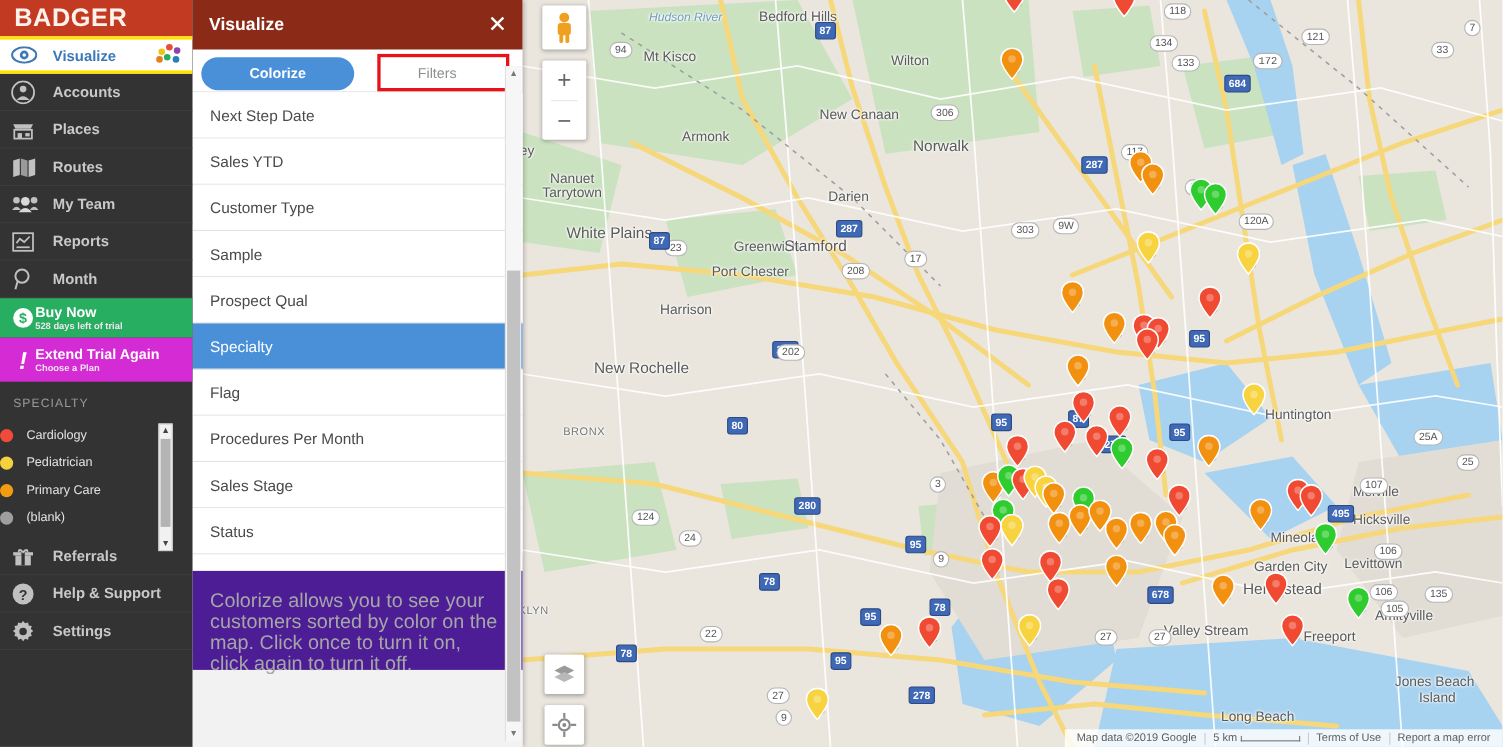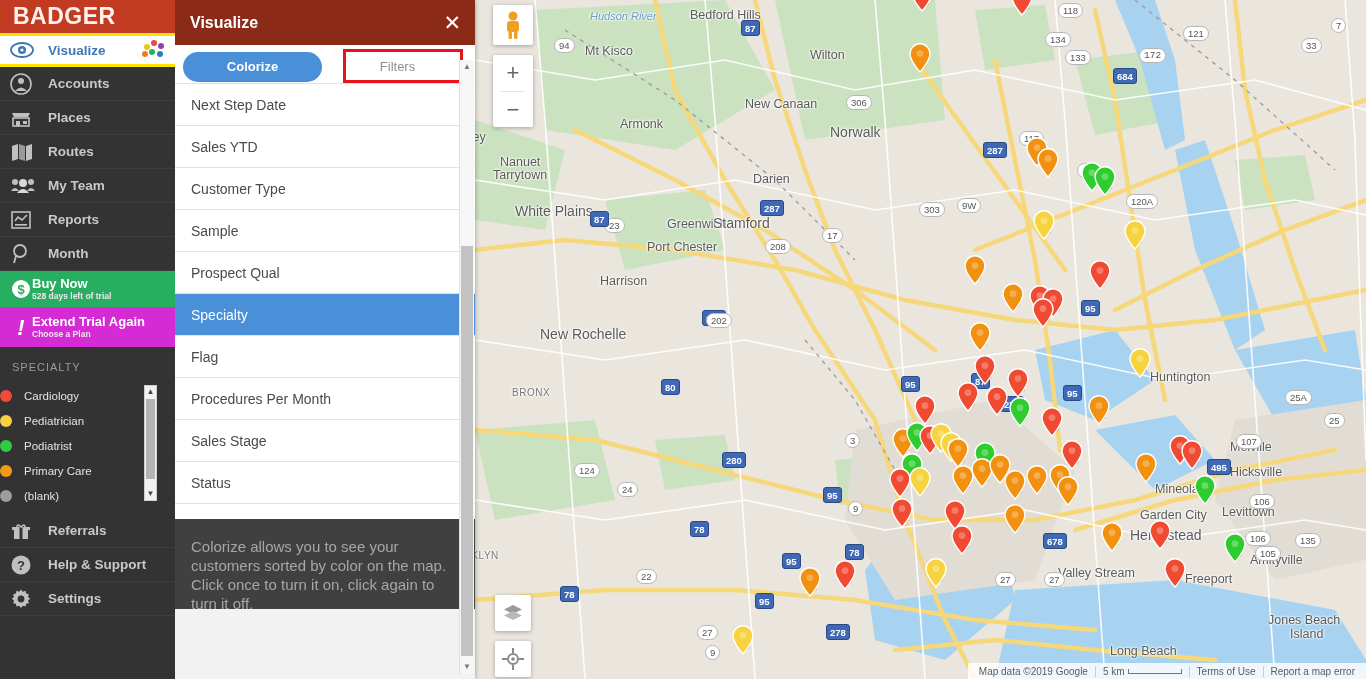--- a/index.html
+++ b/index.html
@@ -111,22 +111,22 @@
     border: 3px solid #E8131A; pointer-events: none;
   }
   .opt-list { border-top: 1px solid #e3e3e3; }
   .opt {
     height: 42px; line-height: 42px; padding-left: 16px;
     font-size: 14px; color: #4a4a4a; border-bottom: 1px solid #e3e3e3;
     cursor: pointer; background: #fff;
   }
   .opt.selected { background: #4a90d9; color: #fff; }
   .panel-note {
-    padding: 18px 22px 0 16px; color: #a6a6a6; font-size: 15px; line-height: 19px;
-    background: #404040; height: 90px;
+    padding: 18px 22px 0 16px; color: #a6a6a6; font-size: 18px; line-height: 19px;
+    background: #4c1d95; height: 90px;
   }
   .panel-fill { background: #f2f2f2; position: absolute; left:0; right:0; bottom:0; top:519px; }
 
   .panel-scroll {
     position: absolute; right: 1px; top: 60px; width: 15px; height: 614px;
     background: #f6f6f6; border-left: 1px solid #e0e0e0;
   }
   .panel-scroll .thumb { position: absolute; left: 1px; top: 186px; width: 12px; height: 410px; background: #c2c2c2; }
   .panel-scroll .arw { position: absolute; left: 0; width: 14px; height: 14px; text-align: center; font-size: 8px; color: #777; line-height: 14px; }
   .panel-scroll .arw.up { top: 0; }
@@ -306,24 +306,20 @@
 
     <div class="spec-header">SPECIALTY</div>
     <div class="spec-list">
       <div class="spec-row">
         <span class="spec-dot" style="background:#F14A3A"></span>
         <span class="spec-label">Cardiology</span>
       </div>
       <div class="spec-row">
         <span class="spec-dot" style="background:#F6D13F"></span>
         <span class="spec-label">Pediatrician</span>
-      </div>
-      <div class="spec-row">
-        <span class="spec-dot" style="background:#2ECC40"></span>
-        <span class="spec-label">Podiatrist</span>
       </div>
       <div class="spec-row">
         <span class="spec-dot" style="background:#F39C12"></span>
         <span class="spec-label">Primary Care</span>
       </div>
       <div class="spec-row">
         <span class="spec-dot" style="background:#9E9E9E"></span>
         <span class="spec-label">(blank)</span>
       </div>
 

